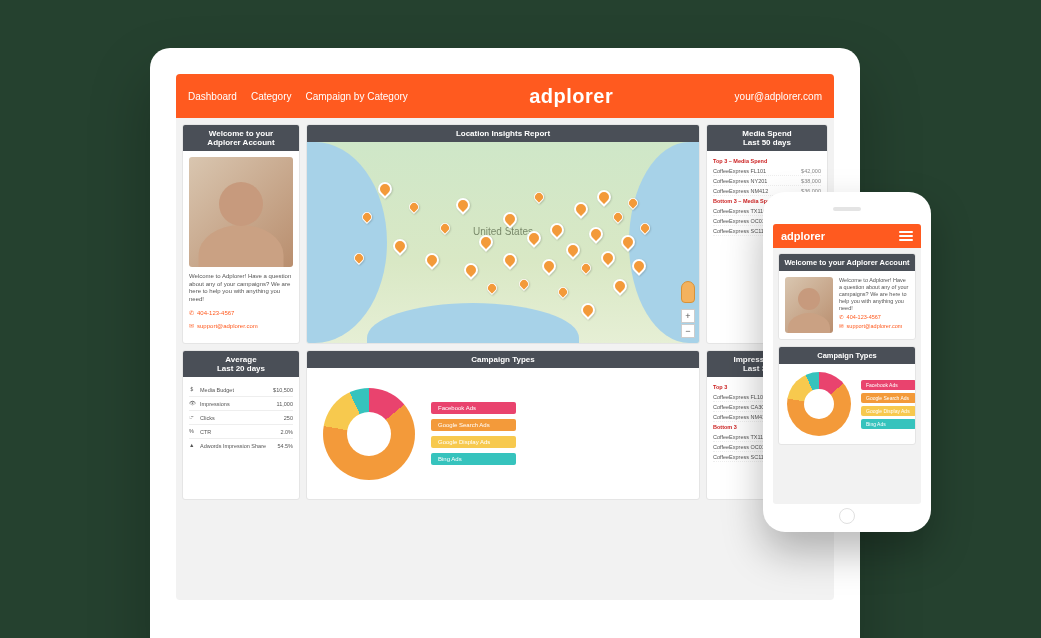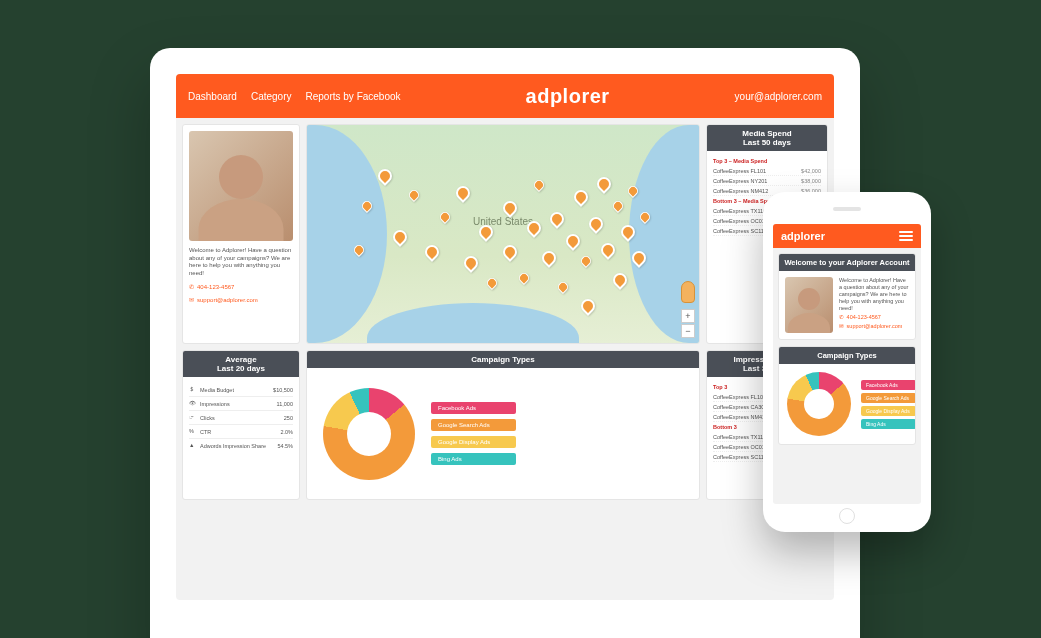--- a/index.html
+++ b/index.html
@@ -111,44 +111,47 @@
 
 <div class="stage">
 
   <div class="laptop">
     <div class="screen">
 
       <div class="topbar">
         <div class="nav">
           <span>Dashboard</span>
           <span>Category</span>
-          <span>Reports by Facebook</span>
+          <span>Campaign by Category</span>
         </div>
         <div class="logo">adplorer</div>
         <div class="contact">your@adplorer.com</div>
       </div>
 
       <div class="content">
 
         <div class="card">
+          <div class="card-head" style="white-space:pre-line">Welcome to your
+Adplorer Account</div>
           <div class="card-body welcome-body">
             <div class="avatar"></div>
             <div class="welcome-text">Welcome to Adplorer! Have a question about any of your campaigns? We are here to help you with anything you need!</div>
             <div class="contact-line">
               <span>✆</span>
               <span>404-123-4567</span>
             </div>
             <div class="contact-line">
               <span>✉</span>
               <span>support@adplorer.com</span>
             </div>
           </div>
         </div>
 
         <div class="card">
+          <div class="card-head">Location Insights Report</div>
           <div class="card-body" style="padding:0">
             <div class="map">
               <div class="sea-left"></div>
                 <div class="sea-right"></div>
                 <div class="sea-bottom"></div>
               <div class="country-label">United States</div>
 
               <div class="pin" style="left:18%; top:20%"></div>
               <div class="pin sm" style="left:14%; top:35%"></div>
               <div class="pin sm" style="left:12%; top:55%"></div>

